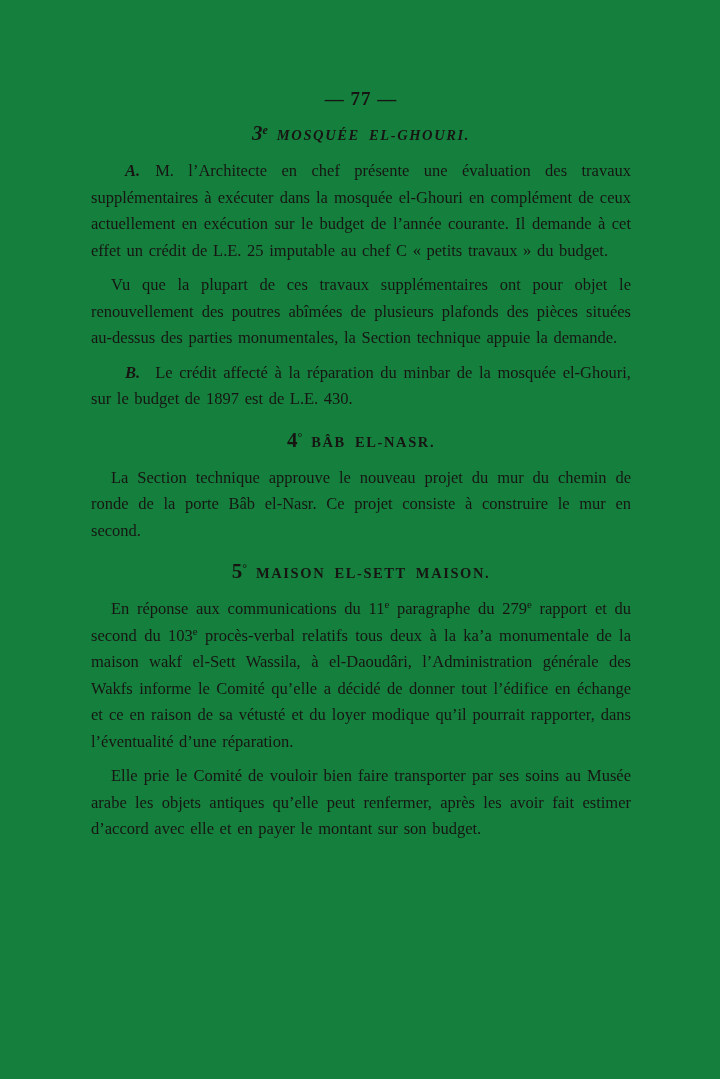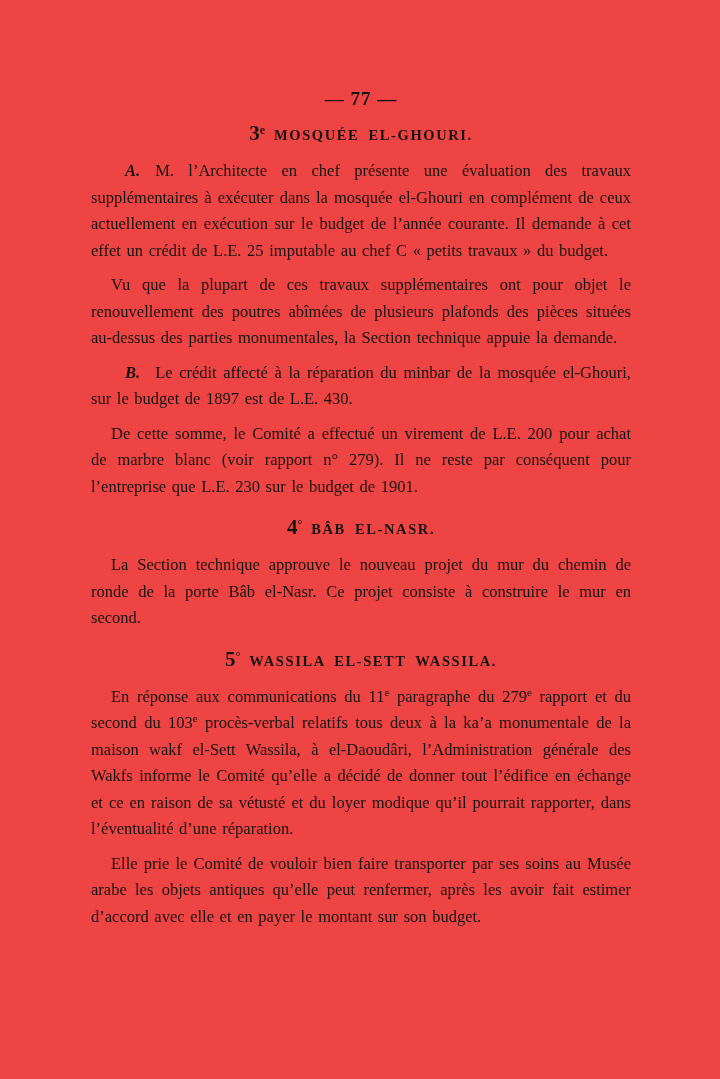--- a/index.html
+++ b/index.html
@@ -1,20 +1,20 @@
 <!DOCTYPE html>
 <html><head>
 <meta charset="utf-8">
 <style>
   html, body { margin: 0; padding: 0; background: #ffffff; }
   .page {
     position: relative;
     width: 720px;
     height: 1079px;
-    background: #ef4444;
+    background: #15803d;
     overflow: hidden;
     font-family: "Liberation Serif", "DejaVu Serif", serif;
     color: #171513;
   }
   .text-block {
     position: absolute;
     left: 83px;
     top: 86px;
     width: 556px;
   }
@@ -25,21 +25,21 @@
     letter-spacing: 1px;
     line-height: 26px;
     margin-bottom: 8px;
   }
   .heading {
     text-align: center;
     line-height: 26px;
     margin: 14px 0 10px 0;
     white-space: nowrap;
   }
-  .section:first-child .heading { margin-top: 6px; }
+  .section:first-child .heading { margin-top: 6px; font-style: italic; }
   .num {
     font-size: 21px;
     font-weight: bold;
   }
   .ord {
     font-size: 12px;
     font-weight: bold;
     vertical-align: super;
     line-height: 0;
   }
@@ -74,26 +74,25 @@
 
 <div class="page">
   <div class="text-block">
     <div class="page-number">— 77 —</div>
     <div id="sections">
         <div class="section">
           <div class="heading"><span class="num">3</span><sup class="ord">e</sup><span class="title">MOSQUÉE EL-GHOURI.</span></div>
           <p class="para lettered"><i class="lead">A.</i><span>M. l’Architecte en chef présente une évaluation des travaux supplémentaires à exécuter dans la mosquée el-Ghouri en complément de ceux actuellement en exécution sur le budget de l’année courante. Il demande à cet effet un crédit de L.E. 25 imputable au chef C « petits travaux » du budget.</span></p>
           <p class="para"><span>Vu que la plupart de ces travaux supplémentaires ont pour objet le renouvellement des poutres abîmées de plusieurs plafonds des pièces situées au-dessus des parties monumentales, la Section technique appuie la demande.</span></p>
           <p class="para lettered"><i class="lead">B.</i><span>Le crédit affecté à la réparation du minbar de la mosquée el-Ghouri, sur le budget de 1897 est de L.E. 430.</span></p>
-          <p class="para"><span>De cette somme, le Comité a effectué un virement de L.E. 200 pour achat de marbre blanc (voir rapport n° 279). Il ne reste par conséquent pour l’entreprise que L.E. 230 sur le budget de 1901.</span></p>
         </div>
         <div class="section">
           <div class="heading"><span class="num">4</span><sup class="ord">°</sup><span class="title">BÂB EL-NASR.</span></div>
           <p class="para"><span>La Section technique approuve le nouveau projet du mur du chemin de ronde de la porte Bâb el-Nasr. Ce projet consiste à construire le mur en second.</span></p>
         </div>
         <div class="section">
-          <div class="heading"><span class="num">5</span><sup class="ord">°</sup><span class="title">WASSILA EL-SETT WASSILA.</span></div>
+          <div class="heading"><span class="num">5</span><sup class="ord">°</sup><span class="title">MAISON EL-SETT MAISON.</span></div>
           <p class="para"><span>En réponse aux communications du 11</span><sup class="seg-sup">e</sup><span> paragraphe du 279</span><sup class="seg-sup">e</sup><span> rapport et du second du 103</span><sup class="seg-sup">e</sup><span> procès-verbal relatifs tous deux à la ka’a monumentale de la maison wakf el-Sett Wassila, à el-Daoudâri, l’Administration générale des Wakfs informe le Comité qu’elle a décidé de donner tout l’édifice en échange et ce en raison de sa vétusté et du loyer modique qu’il pourrait rapporter, dans l’éventualité d’une réparation.</span></p>
           <p class="para"><span>Elle prie le Comité de vouloir bien faire transporter par ses soins au Musée arabe les objets antiques qu’elle peut renfermer, après les avoir fait estimer d’accord avec elle et en payer le montant sur son budget.</span></p>
         </div>
       </div>
   </div>
 </div>
 
 </body></html>

